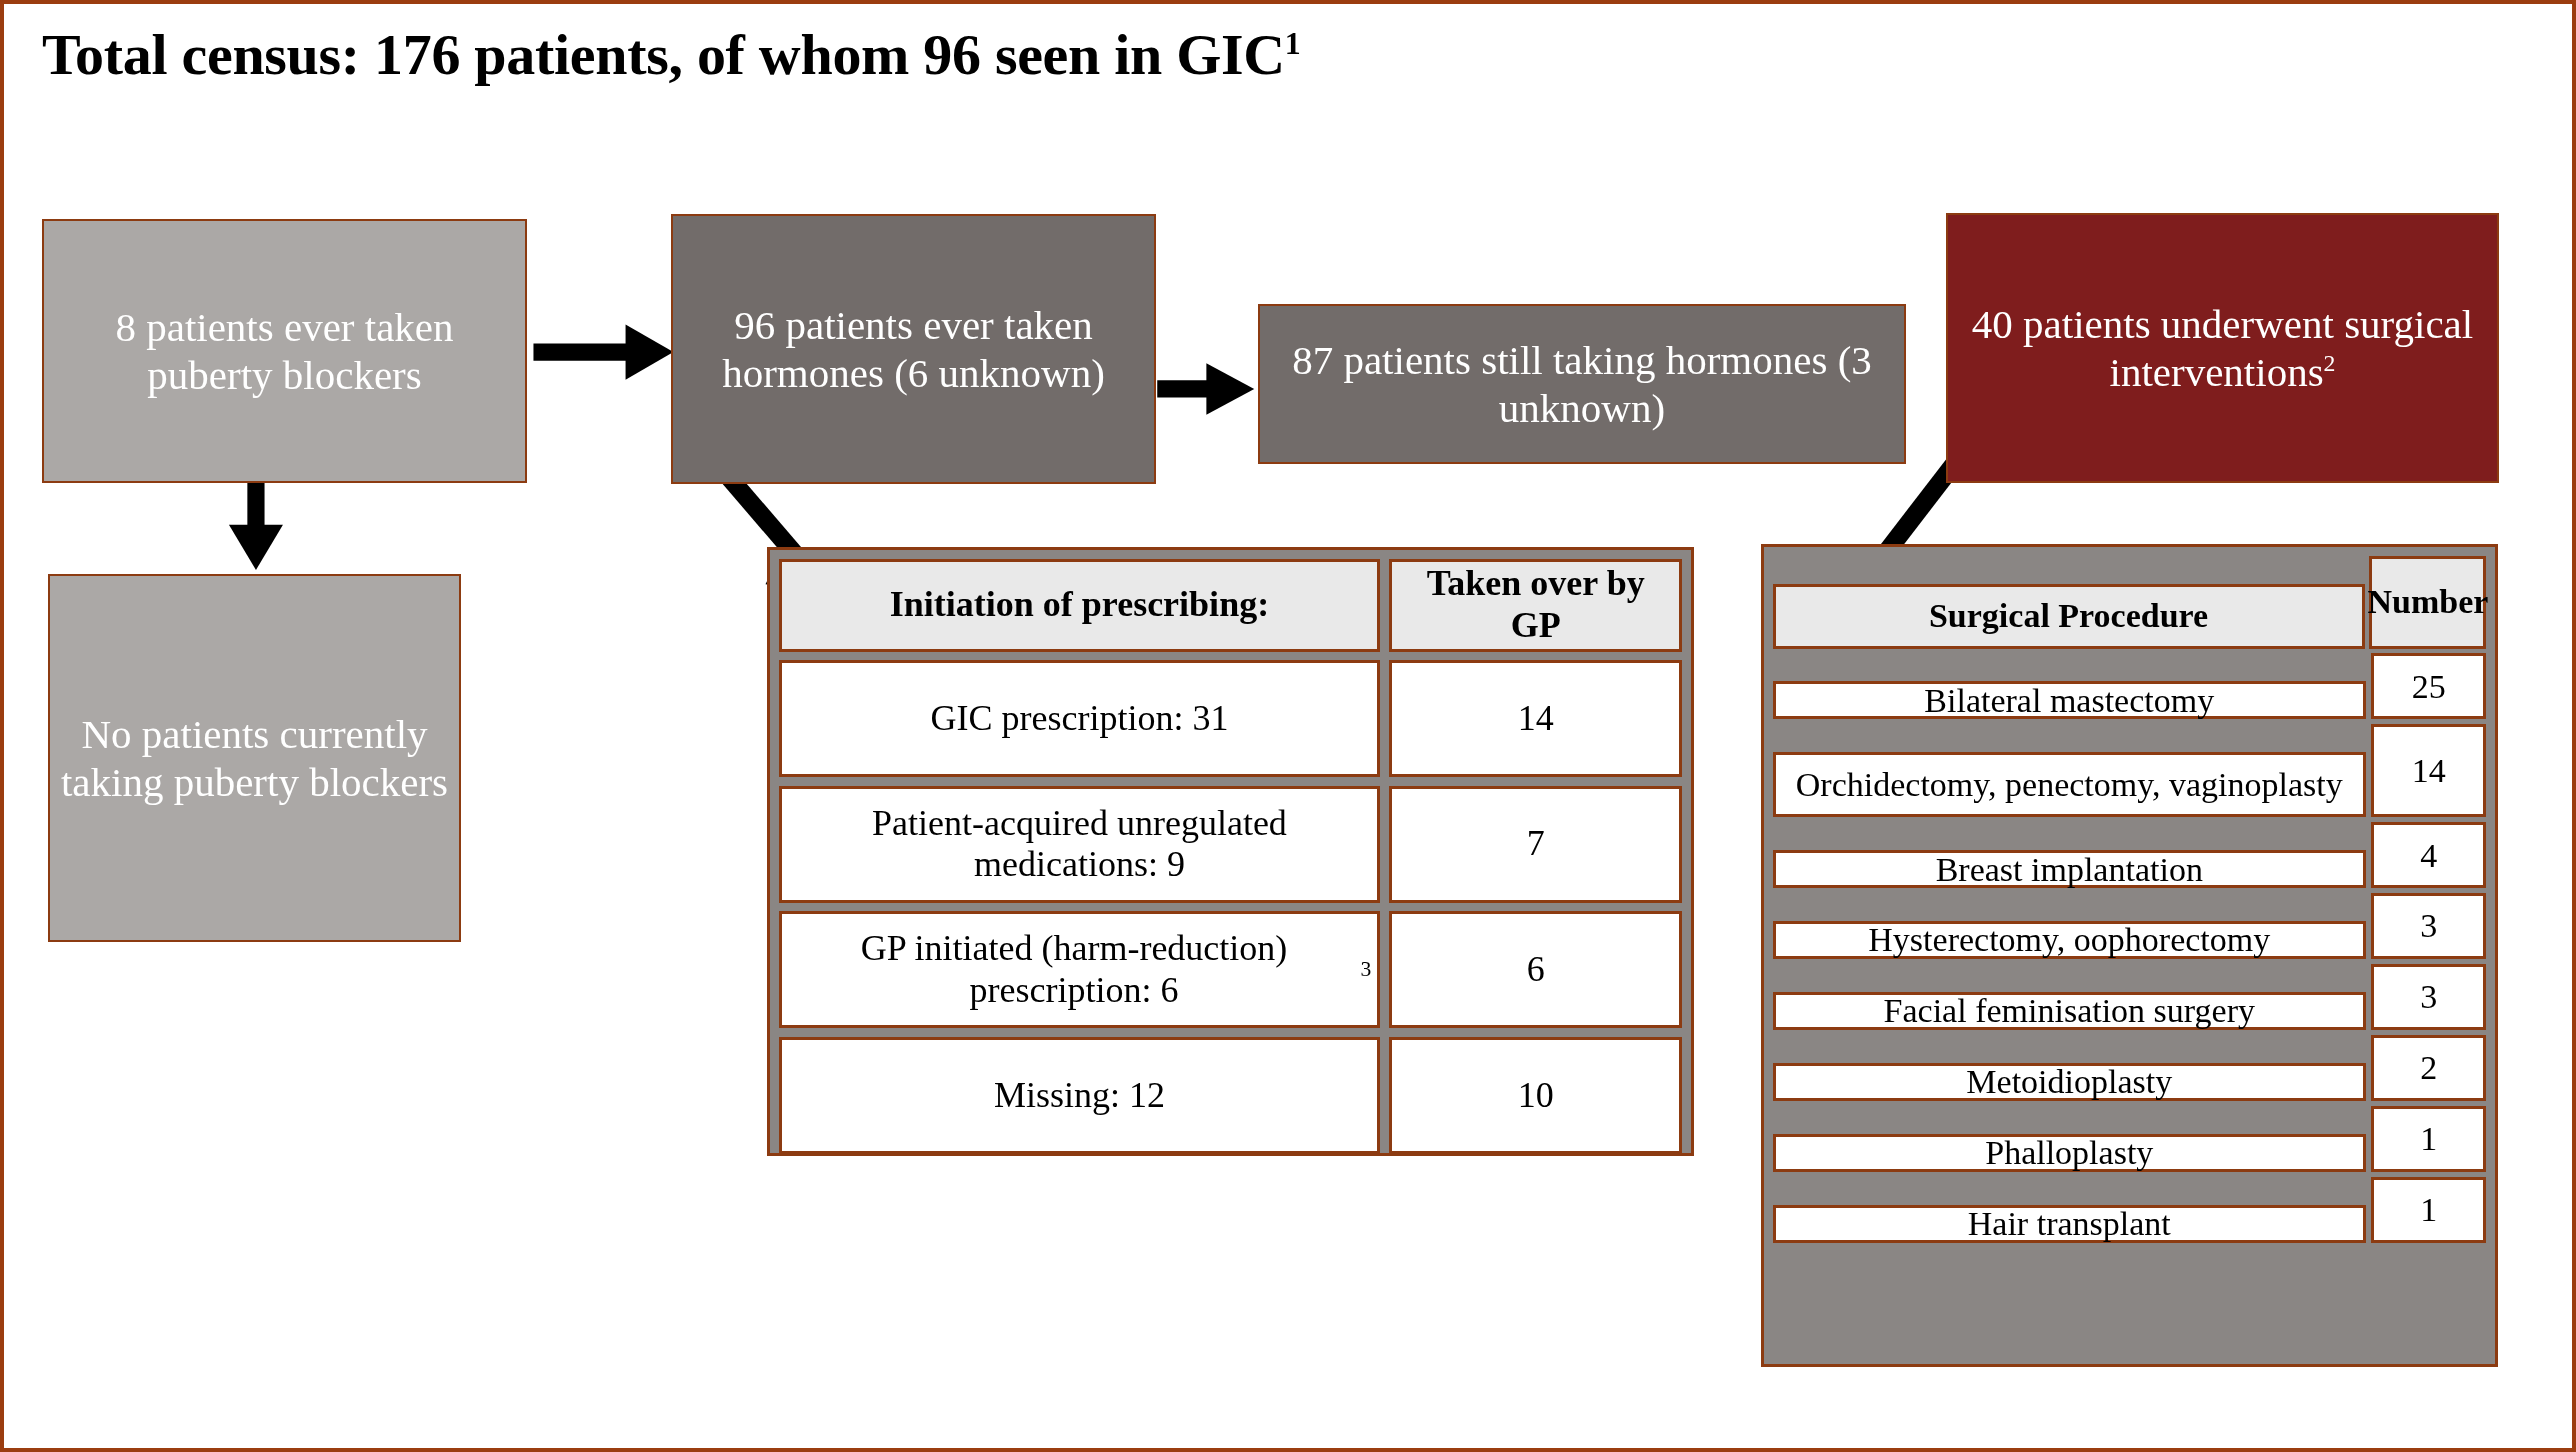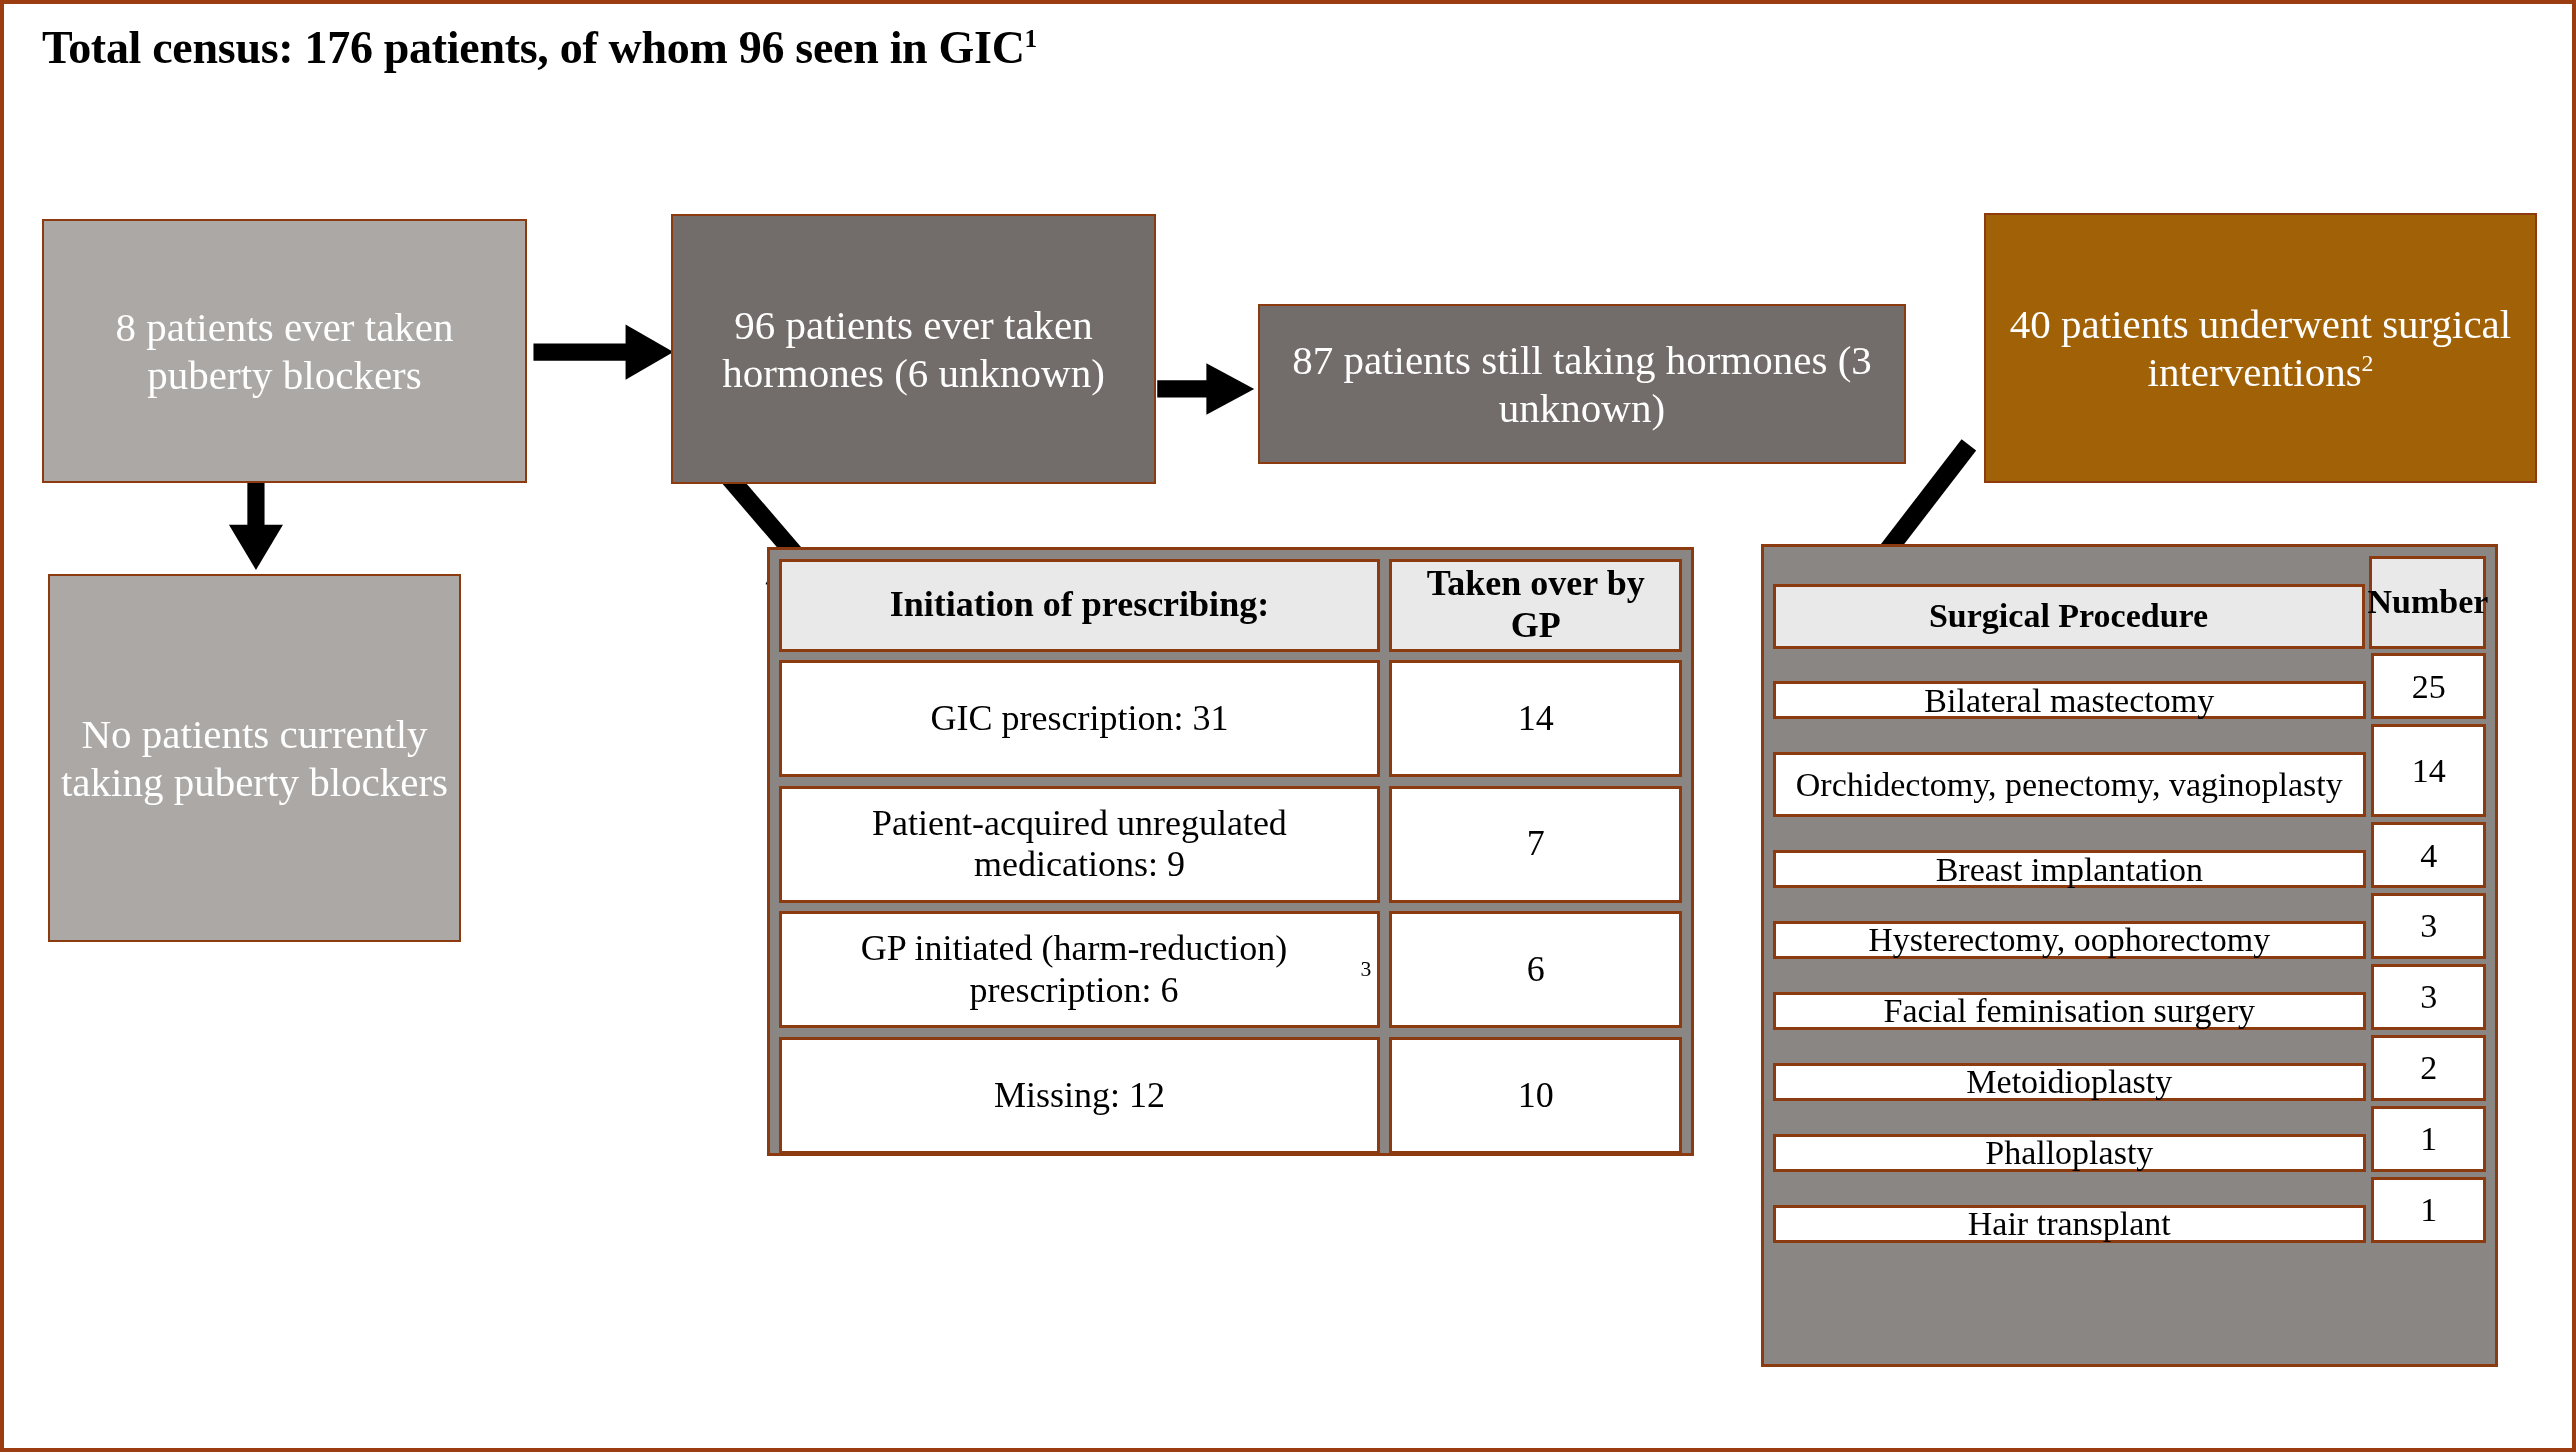--- a/index.html
+++ b/index.html
@@ -13,21 +13,21 @@
     position:relative;
     width:2576px;height:1452px;
     box-sizing:border-box;
     border:4.3px solid #9b3d10;
     background:#ffffff;
   }
   
   .title{
     position:absolute;
     left:38px;top:17px;
-    font-size:46px;
+    font-size:58px;
     font-weight:bold;
     color:#000000;
     letter-spacing:-0.3px;
     white-space:nowrap;
   }
   .title sup{font-size:0.55em;vertical-align:super;}
 
   
   .pbox{
     position:absolute;
@@ -38,21 +38,21 @@
     align-items:center;
     justify-content:center;
     text-align:center;
     line-height:1.18;
     font-size:41px;
     padding:3.7px 8.6px;
   }
   .pbox sup{font-size:0.58em;vertical-align:super;}
   .bg-light{background:#aba8a6;}
   .bg-mid{background:#726c6a;}
-  .bg-dark{background:#a16207;margin-left:38px;}
+  .bg-dark{background:#7f1d1d;}
 
   #box-blockers   {left:38px;  top:215px;  width:485px;  height:264px;}
   #box-noblockers {left:44px;  top:570px;  width:413px;  height:368px;}
   #box-hormones   {left:667px;top:210px;  width:485px;  height:270px;}
   #box-still      {left:1254px;top:300px;  width:648px; height:160px;}
   #box-surgery    {left:1942px;top:209px;  width:553px;  height:270px;}
 
   
   .arrow-svg{position:absolute;left:0;top:0;width:2576px;height:1452px;pointer-events:none;}
 

